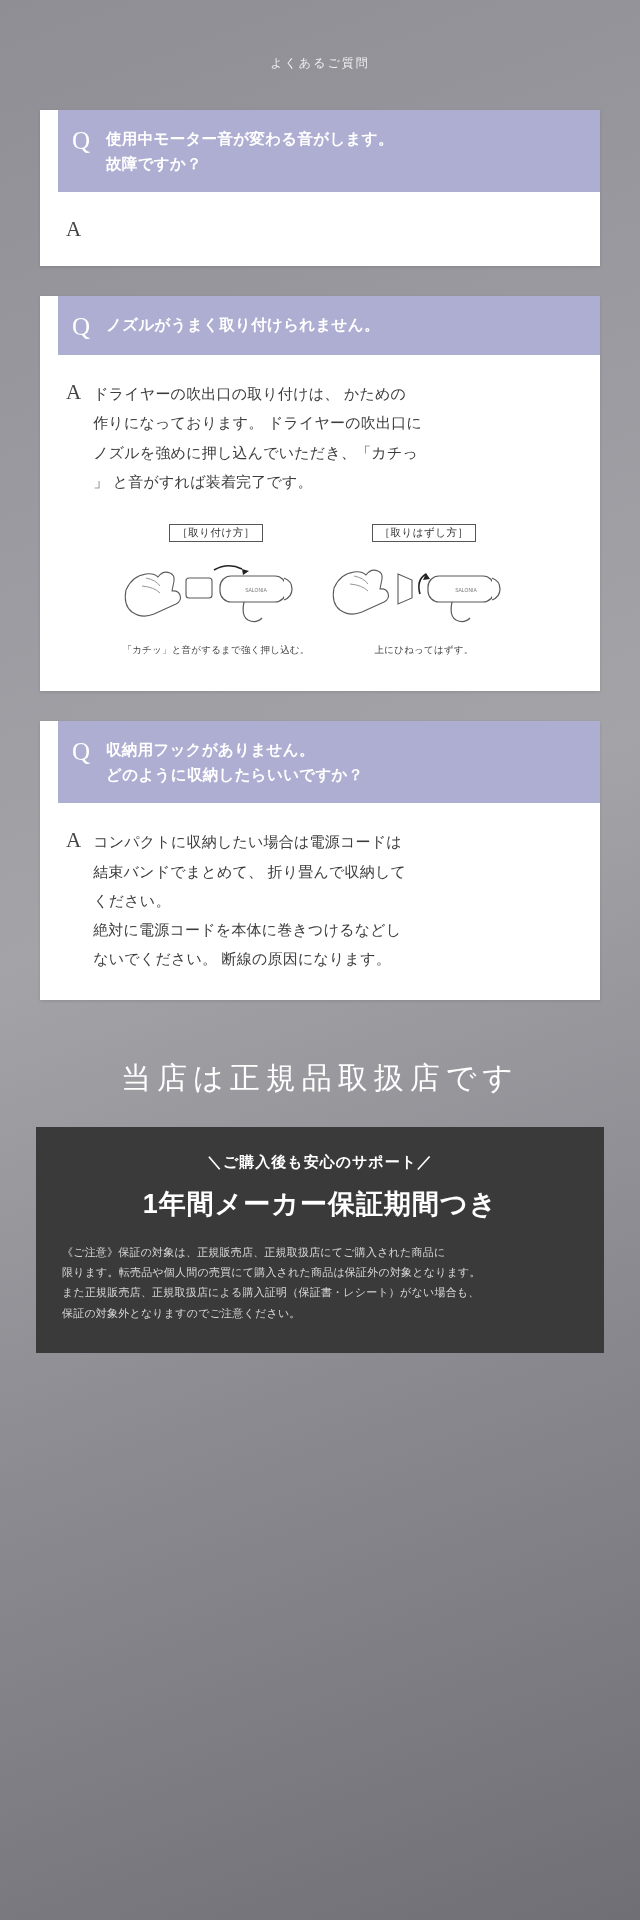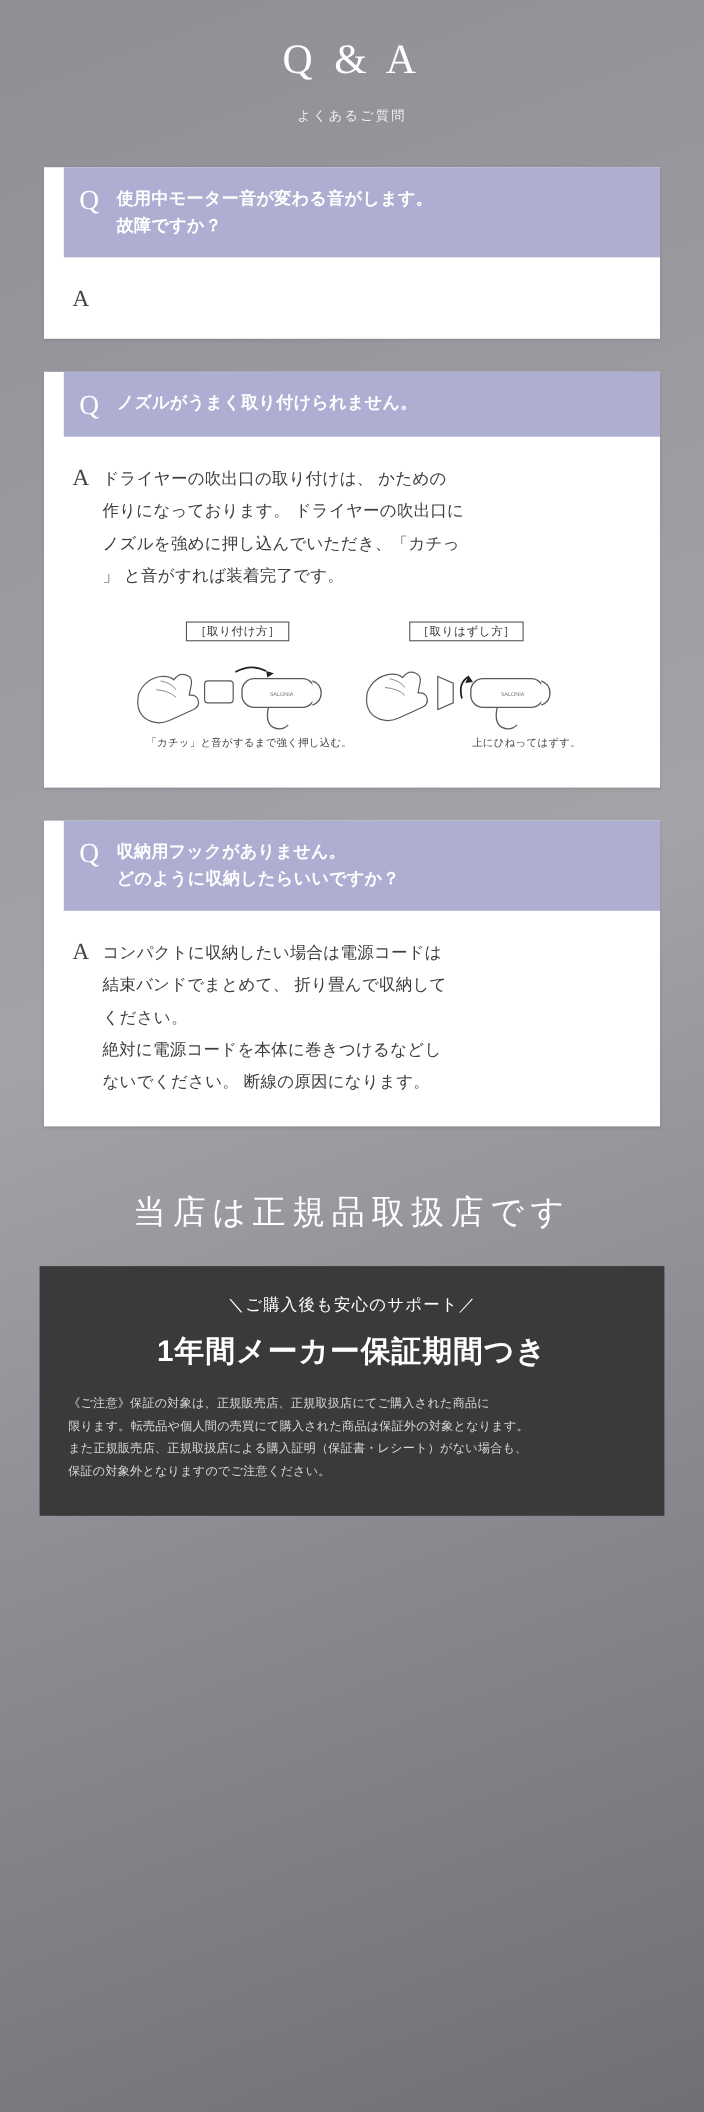--- a/index.html
+++ b/index.html
@@ -118,23 +118,22 @@
     border: 1px solid #555;
     display: inline-block;
     padding: 1px 7px;
     margin-bottom: 6px;
     letter-spacing: 0.5px;
   }
   .illus-svg { display: block; margin: 0 auto; }
   .illus-note {
     font-size: 9.5px;
     color: #444;
-    margin-top: 4px;
+    margin-top: 20px;
     letter-spacing: 0.2px;
-    text-align: right;
   }
 
   
   .genuine {
     text-align: center;
     padding-top: 58px;
     padding-bottom: 28px;
   }
   .genuine-text {
     font-family: "Liberation Serif", serif;
@@ -150,21 +149,21 @@
     background: #3a3a3a;
     color: #ffffff;
     padding: 26px 26px 30px 26px;
     box-sizing: border-box;
   }
   .warranty-top {
     text-align: center;
     font-size: 15px;
     letter-spacing: 1px;
     color: #ffffff;
-    font-weight: 400;
+    font-weight: 700;
   }
   .warranty-main {
     text-align: center;
     font-size: 27px;
     font-weight: bold;
     letter-spacing: 1px;
     margin-top: 14px;
     margin-bottom: 20px;
     color: #ffffff;
   }
@@ -175,21 +174,20 @@
     letter-spacing: 0.2px;
     white-space: pre-line;
   }
 </style>
 </head>
 <body>
 
 <div class="page">
 
   <div class="header">
-    <div class="qa-title">Q &amp; A</div>
     <div class="qa-sub">よくあるご質問</div>
   </div>
 
   <div style="height:38px"></div>
 
   <div class="card">
     <div class="q-band">
       <span class="q-letter">Q</span>
       <span class="q-text">使用中モーター音が変わる音がします。
 故障ですか？</span>

